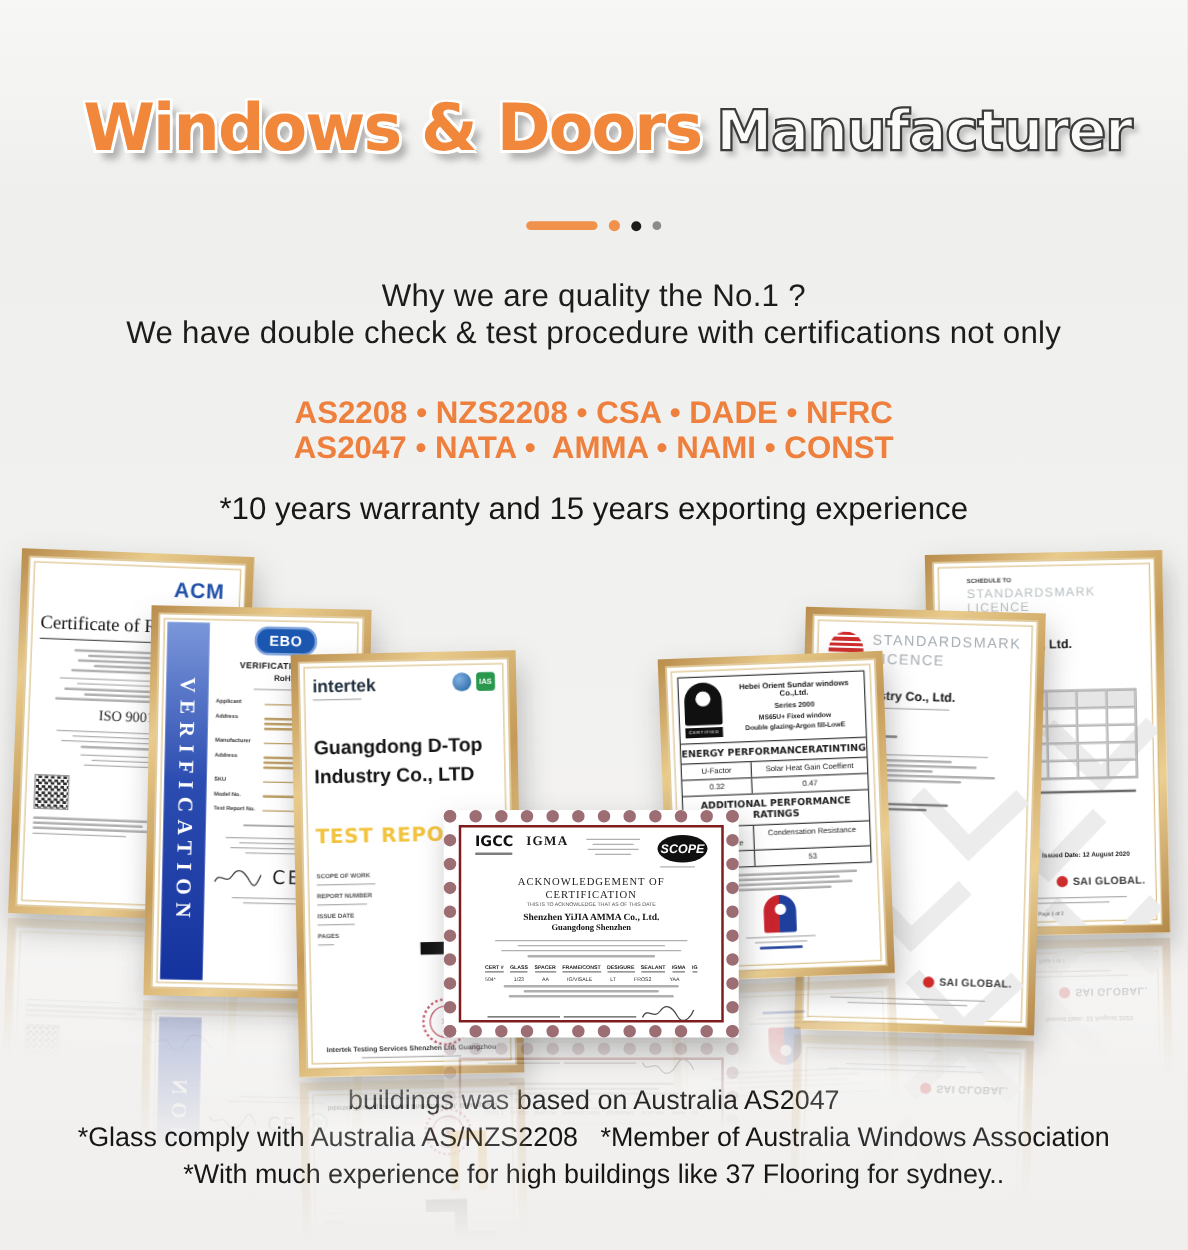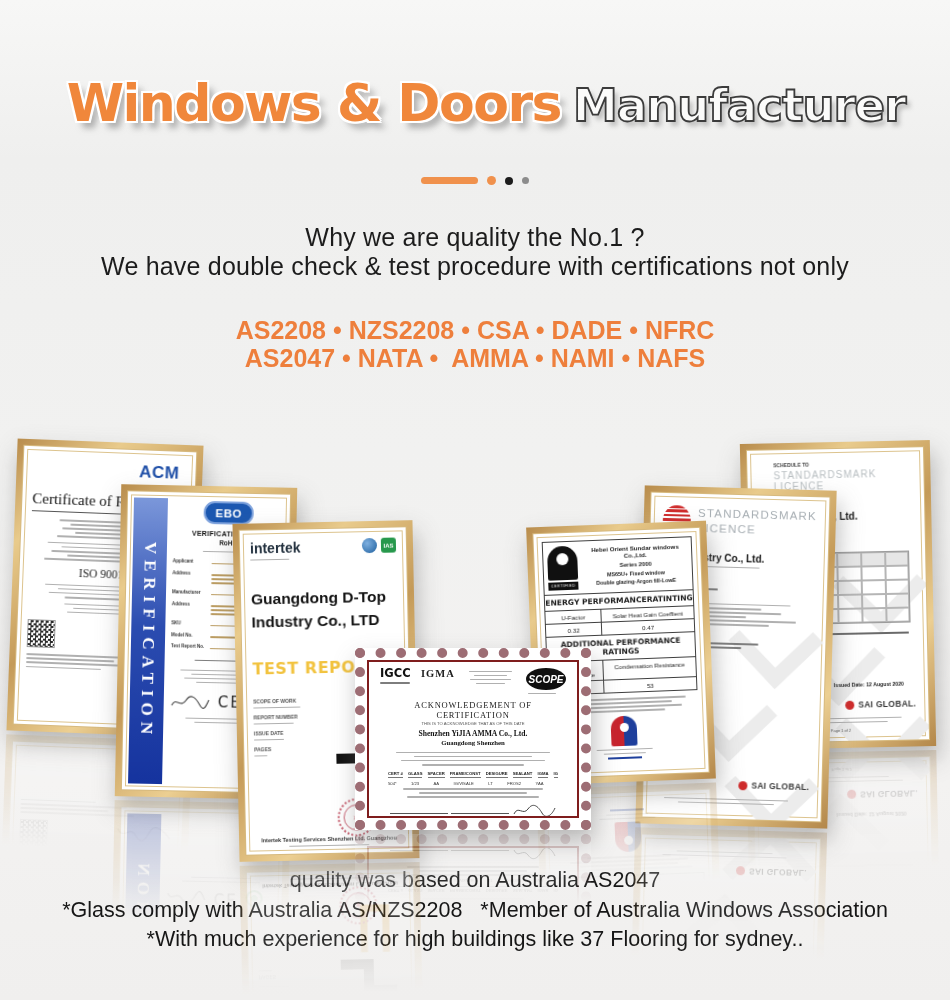--- a/index.html
+++ b/index.html
@@ -152,23 +152,24 @@
     <span class="dot d3"></span>
   </div>
 
   <div class="intro">
     <p>Why we are quality the No.1 ?</p>
     <p>We have double check &amp; test procedure with certifications not only</p>
   </div>
 
   <div class="orange-list">
     <p>AS2208 • NZS2208 • CSA • DADE • NFRC</p>
-    <p>AS2047 • NATA •  AMMA • NAMI • NAFS</p>
+    <p>AS2047 • NATA •  AMMA • NAMI • CONST</p>
   </div>
 
+  <p class="warranty">*10 years warranty and 15 years exporting experience</p>
 
   <div class="collage">
 
     <div class="cert c1">
       <div class="mat">
         <div class="acm-logo">ACM</div>
         <div class="acm-title">Certificate of R</div>
         <div class="lines sm" style="width:72%;margin:7px auto 0;">
             <div class="tl" style="width: 88%;"></div>
             <div class="tl" style="width: 68%;"></div>
@@ -567,18 +568,18 @@
           <svg class="sig" width="44" height="14" viewBox="0 0 44 14">
               <path d="M2 10 C6 1,11 12,16 5 S26 2,30 9 S40 11,43 4" stroke="#444" stroke-width="1" fill="none"></path>
             </svg>
         </div>
       </div>
     </div>
 
   </div>
 
   <div class="footer">
-    <p>quality was based on Australia AS2047</p>
+    <p>buildings was based on Australia AS2047</p>
     <p>*Glass comply with Australia AS/NZS2208   *Member of Australia Windows Association</p>
     <p>*With much experience for high buildings like 37 Flooring for sydney..</p>
   </div>
 
 </div>
 
 </body></html>

